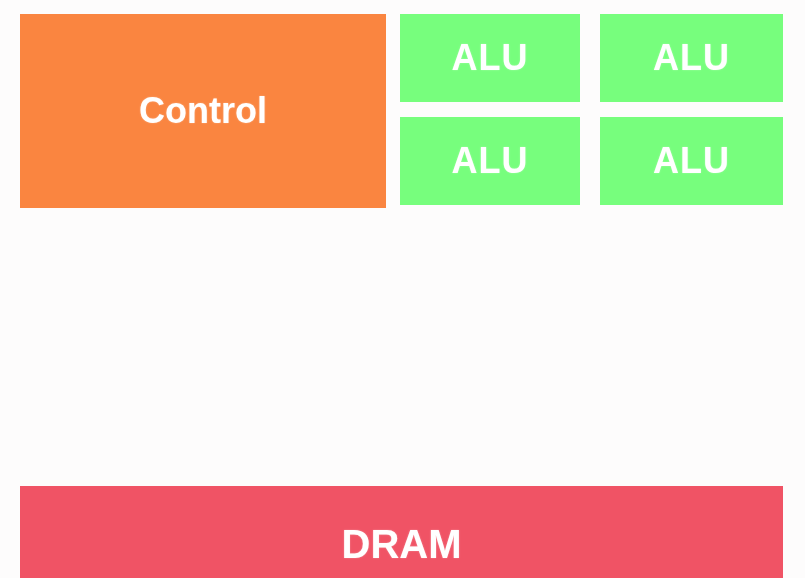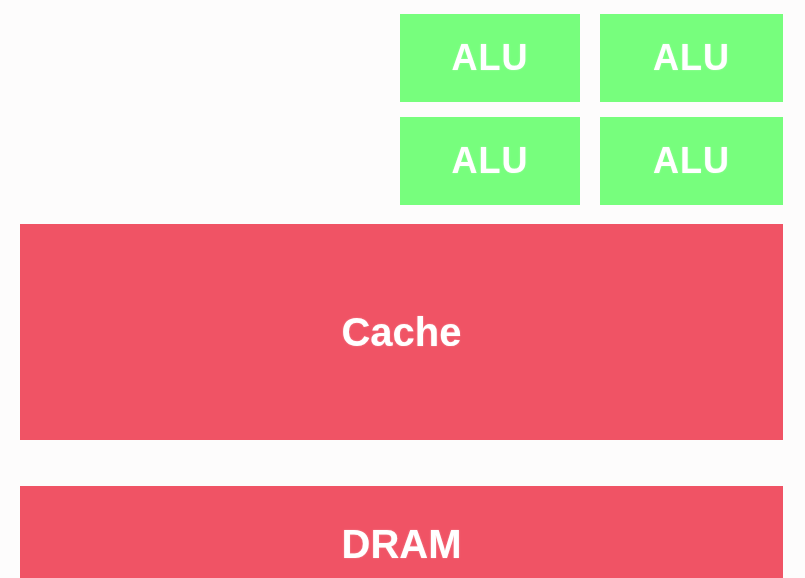--- a/index.html
+++ b/index.html
@@ -50,38 +50,38 @@
   }
   .label {
     pointer-events: none;
   }
 </style>
 </head>
 <body>
 
 <div class="canvas" style="background-color: rgb(253, 252, 252);">
 
+  <div class="block block-control" style="background-color: rgb(250, 133, 64);">
+    <span class="label">Control</span>
+  </div>
 
   <div class="block block-alu alu-1" style="background-color: rgb(119, 254, 125);">
     <span class="label">ALU</span>
   </div>
 
   <div class="block block-alu alu-2" style="background-color: rgb(119, 254, 125);">
     <span class="label">ALU</span>
   </div>
 
   <div class="block block-alu alu-3" style="background-color: rgb(119, 254, 125);">
     <span class="label">ALU</span>
   </div>
 
   <div class="block block-alu alu-4" style="background-color: rgb(119, 254, 125);">
     <span class="label">ALU</span>
   </div>
 
-  <div class="block block-cache" style="background-color: rgb(240, 83, 101);">
-    <span class="label">Cache</span>
-  </div>
 
   <div class="block block-dram" style="background-color: rgb(240, 83, 101);">
     <span class="label">DRAM</span>
   </div>
 
 </div>
 
 </body></html>

